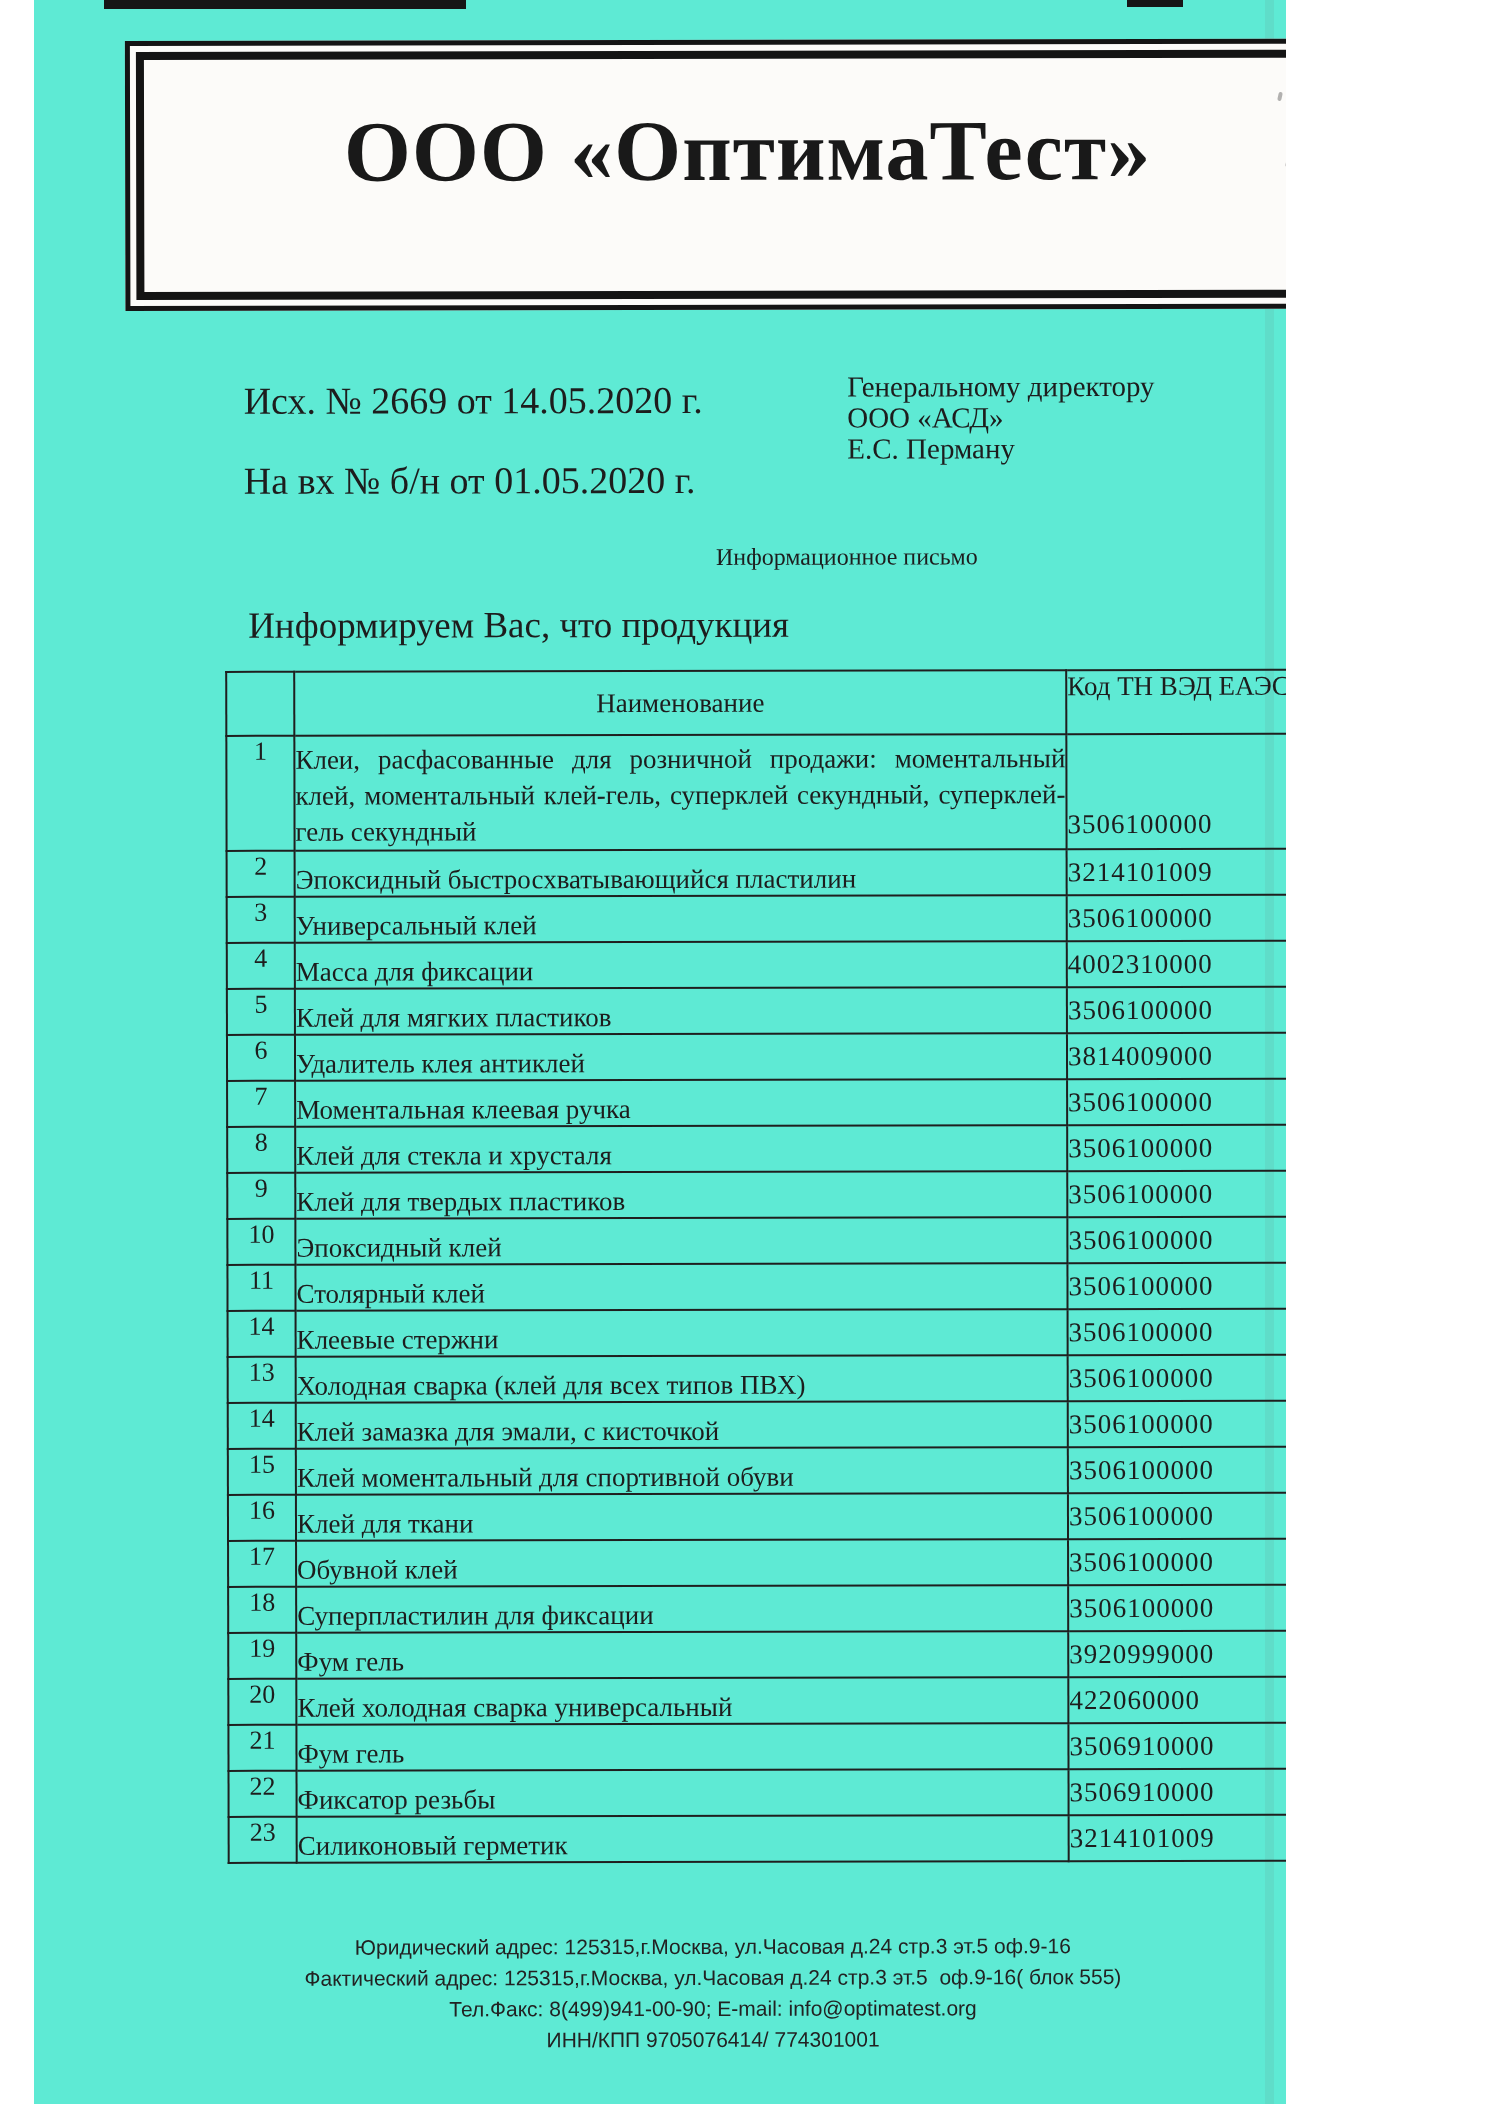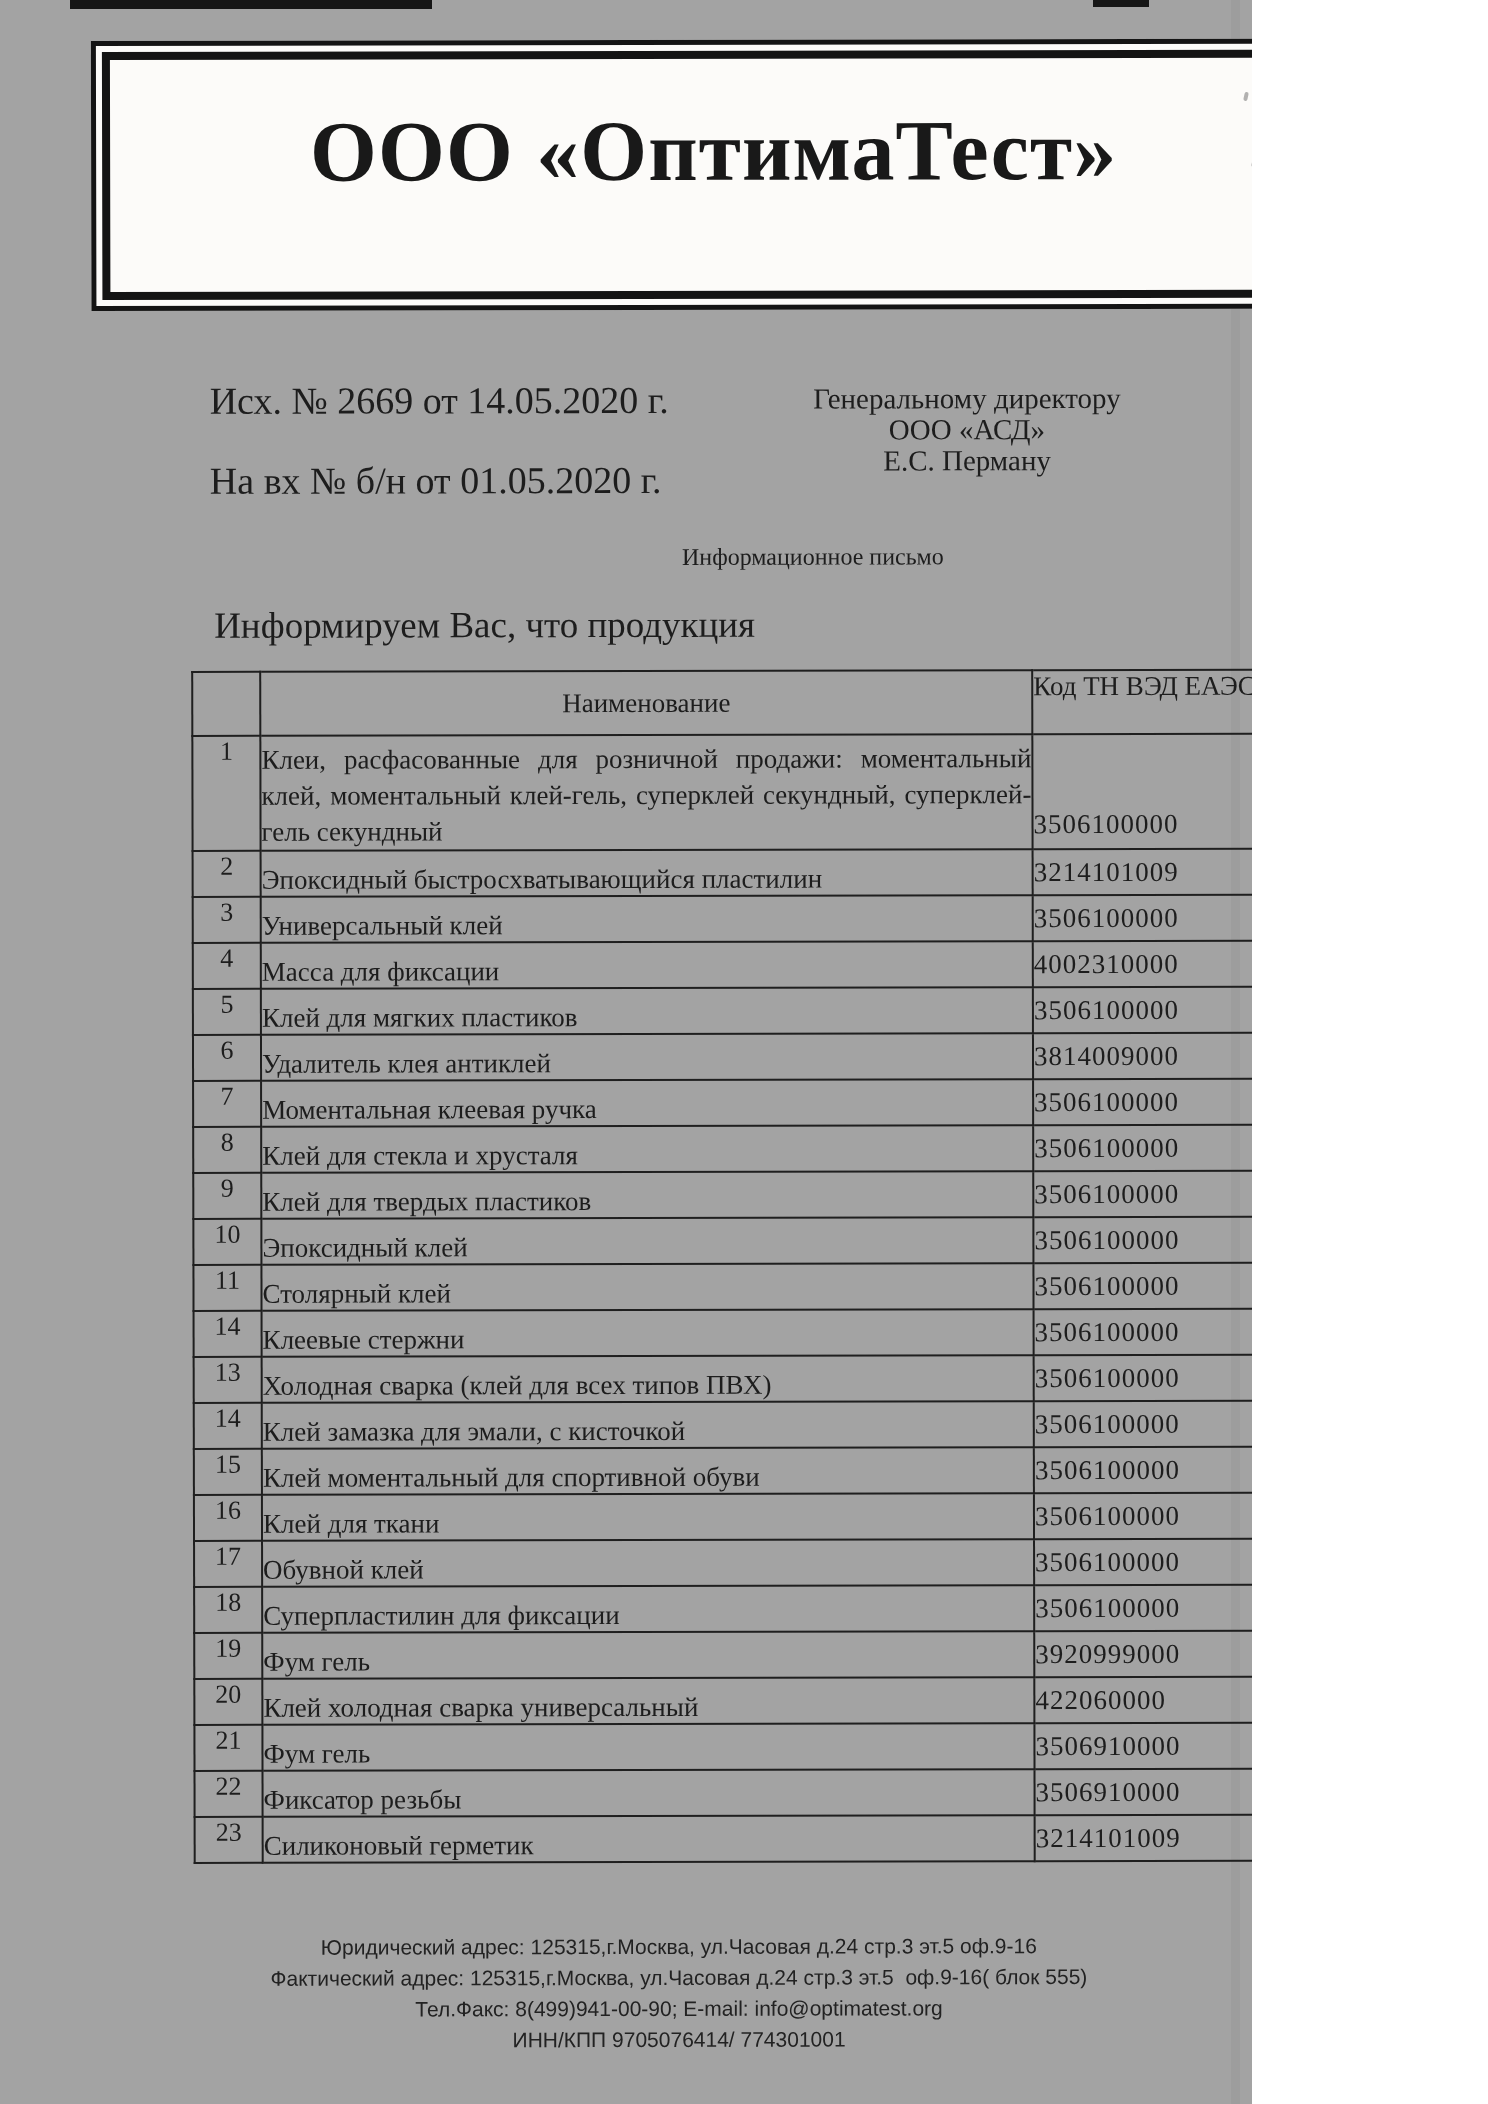--- a/index.html
+++ b/index.html
@@ -1,19 +1,20 @@
 <!DOCTYPE html>
 <html><head>
 <meta charset="utf-8">
 <style>
   html,body { margin:0; padding:0; background:#ffffff; }
   .sheet {
     position:relative; width:1252px; height:2104px; overflow:hidden;
-    background:#a3a3a3; color:#1d1d1d;
+    background:#5eead4; color:#1d1d1d;
     font-family:"Liberation Serif", serif;
+    margin-left:34px;
   }
   .tilt { position:absolute; inset:0; transform:rotate(-0.12deg); }
 
   
   .strip { position:absolute; background:#161616; }
   .strip.s1 { left:70px; top:0; width:362px; height:9px; }
   .strip.s2 { left:1093px; top:0; width:56px; height:7px; }
   .edge-band { position:absolute; right:12px; top:0; width:9px; height:100%;
     background:rgba(110,110,104,0.10); }
   .speck { position:absolute; width:4px; height:9px; background:#3a3a3a;
@@ -30,21 +31,21 @@
   }
   .company-title {
     font-size:86px; font-weight:700; letter-spacing:1px; white-space:nowrap;
     transform:translate(-26px,-24px); color:#191919;
   }
 
   .ref-line { position:absolute; left:211px; font-size:38px; white-space:nowrap; }
   .ref-out { top:378px; }
   .ref-in  { top:458px; }
 
-  .recipient { position:absolute; right:130px; top:384px; text-align:center;
+  .recipient { position:absolute; right:130px; top:372px; text-align:left;
     font-size:29px; line-height:31px; white-space:nowrap; }
 
   .subject { position:absolute; left:683px; top:544px; font-size:24px; white-space:nowrap; }
   .intro   { position:absolute; left:215px; top:603px; font-size:37px; white-space:nowrap; }
 
   
   .table-wrap { position:absolute; left:192px; top:670px; width:1153px; }
   table.products { border-collapse:collapse; table-layout:fixed; width:1153px;
     font-size:27px; color:#1d1d1d; }
   table.products col.c-num  { width:68px; }

